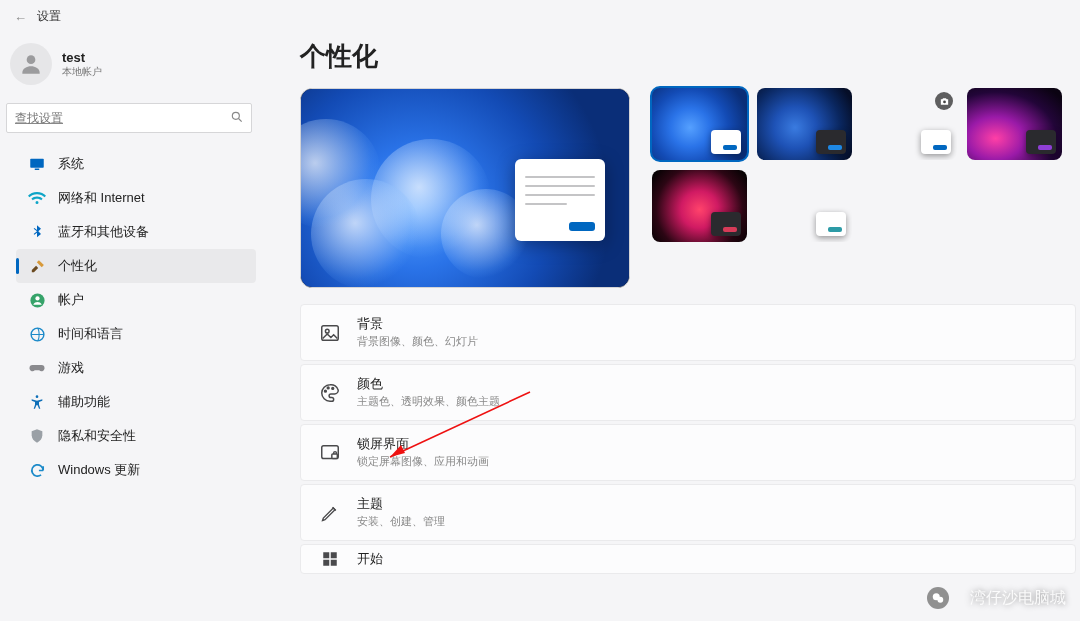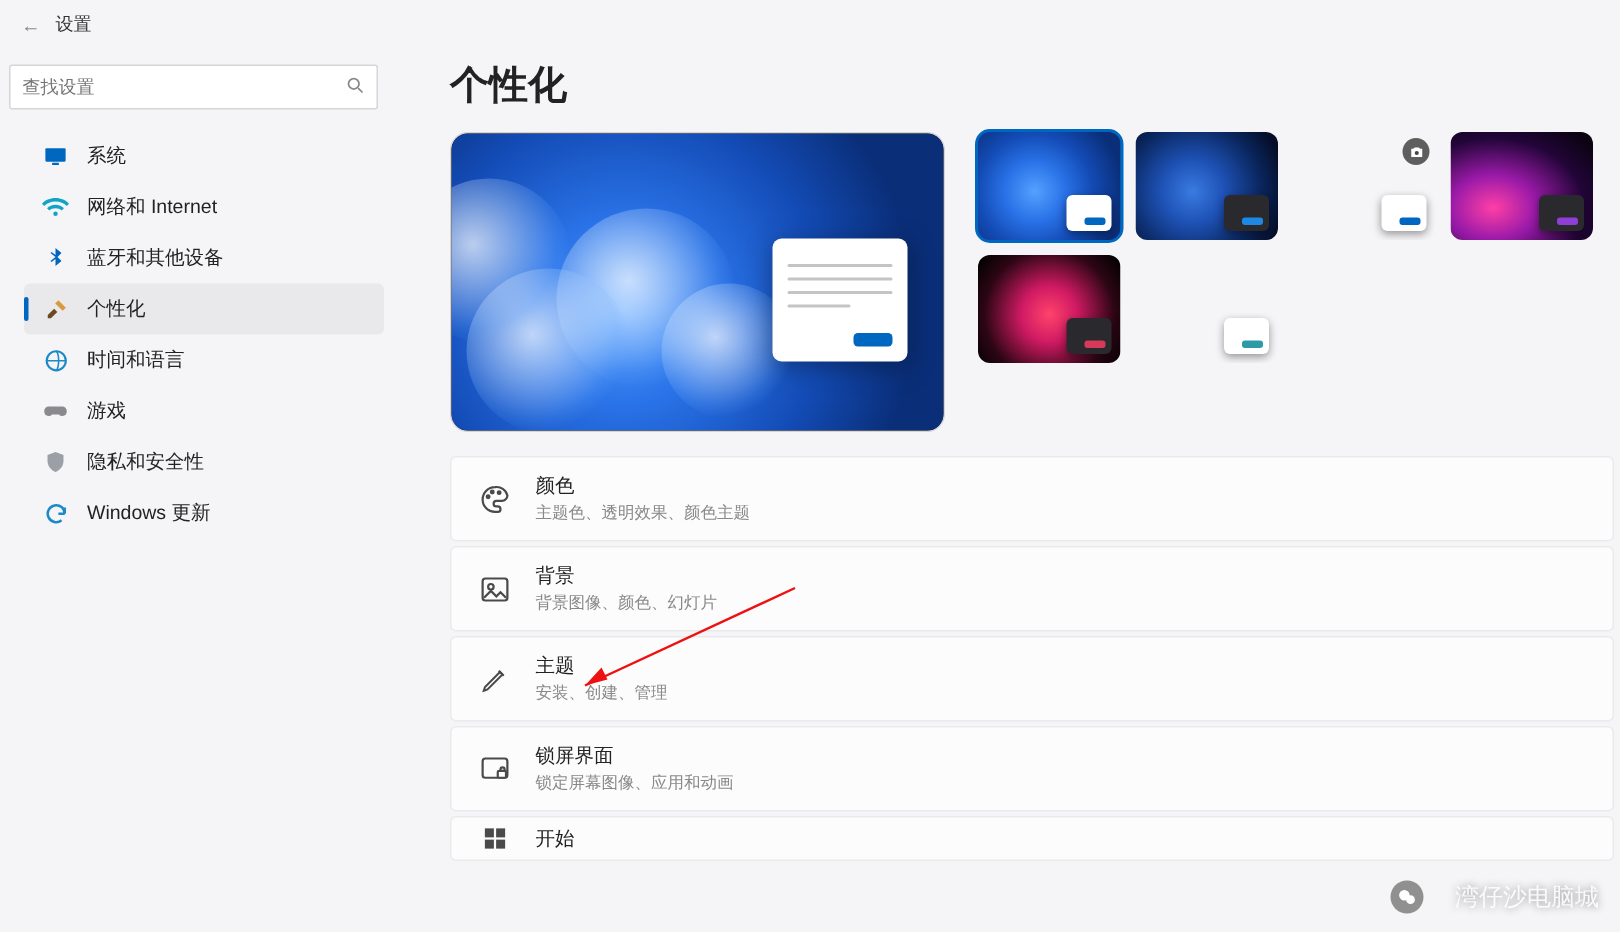--- a/index.html
+++ b/index.html
@@ -11,21 +11,21 @@
     .layout { display: flex; height: calc(100% - 32px); }
     
     .sidebar { width: 260px; padding: 6px 0 0 0; }
     .user-block { display: flex; align-items: center; padding: 4px 10px 14px 10px; }
     .avatar { width: 42px; height: 42px; border-radius: 50%; background: #e6e6e8; display:flex; align-items:center; justify-content:center; margin-right: 10px; }
     .avatar svg { width: 26px; height: 26px; fill:#9b9b9d;}
     .user-name { font-size: 13px; font-weight: 600; color:#222; }
     .user-sub  { font-size: 10px; color:#777; }
     
     .search-wrap { margin: 4px 8px 10px 6px; position: relative; }
-    .search-input { width: 100%; height: 30px; border:1px solid #d6d6d8; background:#fff; font-size:12px; padding: 0 28px 0 8px; color:#888; outline:none; border-radius:2px;}
+    .search-input { width: 100%; height: 30px; border:1px solid #d6d6d8; background:#fff; font-size:12px; padding: 0 28px 0 8px; color:#888; outline:none; border-radius:2px;text-decoration:underline;}
     .search-icon { position:absolute; right:8px; top:7px; width:14px; height:14px; stroke:#888; fill:none; }
     
     .nav { padding-top: 4px; padding-left: 12px; }
     .nav-item { display:flex; align-items:center; height: 34px; padding: 0 12px; font-size: 13px; color:#222; border-radius:4px; margin:0 4px; cursor:pointer;}
     .nav-item.selected { background:#e9e9eb; position:relative;}
     .nav-item.selected::before { content:""; position:absolute; left:0; top:9px; width:3px; height:16px; border-radius:2px; background:#0067c0;}
     .nav-icon { width:18px; height:18px; margin-right:12px; display:flex; align-items:center; justify-content:center; }
     
     .main { flex:1; padding: 6px 0 0 40px; overflow:hidden; position:relative; }
     .main-title { font-size: 26px; font-weight:600; color:#222; margin-bottom: 14px; }
@@ -77,20 +77,32 @@
 </head>
 <body>
 
 <div class="header">
   <span class="back-arrow">←</span>
   <span>设置</span>
 </div>
 
 <div class="layout">
   <aside class="sidebar">
+    <div class="user-block">
+      <div class="avatar">
+        <svg viewBox="0 0 24 24">
+            <circle cx="12" cy="8" r="4"></circle>
+            <path d="M4 20c0-4 4-6 8-6s8 2 8 6v1H4z"></path>
+          </svg>
+      </div>
+      <div>
+        <div class="user-name">test</div>
+        <div class="user-sub">本地帐户</div>
+      </div>
+    </div>
 
     <div class="search-wrap">
       <input class="search-input" placeholder="查找设置" style="">
       <svg class="search-icon" viewBox="0 0 24 24" stroke-width="2">
           <circle cx="10" cy="10" r="6"></circle>
           <line x1="15" y1="15" x2="20" y2="20"></line>
         </svg>
     </div>
 
     <nav class="nav">
@@ -124,33 +136,52 @@
             <svg viewBox="0 0 24 24" width="17" height="17">
               <path fill="#d89a3a" d="M14 3l7 7-3 3-7-7z"></path>
               <path fill="#6b4a20" d="M4 17l6-6 3 3-6 6H4z"></path>
             </svg>
           </span>
         <span>个性化</span>
       </div>
       <div class="nav-item">
         <span class="nav-icon">
             <svg viewBox="0 0 24 24" width="17" height="17">
+              <circle cx="12" cy="12" r="10" fill="#36a36a"></circle>
+              <circle cx="12" cy="9" r="3" fill="#fff"></circle>
+              <path d="M6 18c1-3 4-4 6-4s5 1 6 4" fill="#fff"></path>
+            </svg>
+          </span>
+        <span>帐户</span>
+      </div>
+      <div class="nav-item">
+        <span class="nav-icon">
+            <svg viewBox="0 0 24 24" width="17" height="17">
               <circle cx="12" cy="12" r="9" fill="none" stroke="#1c8ac9" stroke-width="2"></circle>
               <path d="M12 3c3 3 3 15 0 18M3 12h18" stroke="#1c8ac9" stroke-width="1.5" fill="none"></path>
             </svg>
           </span>
         <span>时间和语言</span>
       </div>
       <div class="nav-item">
         <span class="nav-icon">
             <svg viewBox="0 0 24 24" width="18" height="18" fill="#8a8a8e">
               <path d="M6 8h12a4 4 0 014 4v1a4 4 0 01-7 2H9a4 4 0 01-7-2v-1a4 4 0 014-4z"></path>
             </svg>
           </span>
         <span>游戏</span>
+      </div>
+      <div class="nav-item">
+        <span class="nav-icon">
+            <svg viewBox="0 0 24 24" width="16" height="16" fill="#0e6fb8">
+              <circle cx="12" cy="4" r="2"></circle>
+              <path d="M4 8l8 2 8-2v2l-5 2v4l2 6h-2l-2-5h-2l-2 5H7l2-6v-4L4 10z"></path>
+            </svg>
+          </span>
+        <span>辅助功能</span>
       </div>
       <div class="nav-item">
         <span class="nav-icon">
             <svg viewBox="0 0 24 24" width="16" height="16" fill="#9aa0a6">
               <path d="M12 2l8 3v6c0 5-3.5 9-8 11-4.5-2-8-6-8-11V5z"></path>
             </svg>
           </span>
         <span>隐私和安全性</span>
       </div>
       <div class="nav-item">
@@ -228,67 +259,67 @@
               </div>
           </div>
         </div>
       </div>
     </div>
 
     <div class="settings-list">
       <div class="set-item">
         <span class="set-icon">
             <svg viewBox="0 0 24 24" width="22" height="22" fill="none" stroke="currentColor" stroke-width="1.6">
+              <rect x="3" y="4" width="18" height="16" rx="2"></rect>
+              <circle cx="9" cy="10" r="2"></circle>
+              <path d="M4 18l5-5 4 4 3-3 4 4"></path>
+            </svg>
+          </span>
+        <div class="set-texts">
+            <div class="set-title">背景</div>
+            <div class="set-sub">背景图像、颜色、幻灯片</div>
+          </div>
+      </div>
+      <div class="set-item">
+        <span class="set-icon">
+            <svg viewBox="0 0 24 24" width="22" height="22" fill="none" stroke="currentColor" stroke-width="1.6">
               <path d="M12 3a9 9 0 100 18h2a2 2 0 002-2 2 2 0 00-2-2h-1a2 2 0 010-4h4a4 4 0 004-4 8 8 0 00-9-6z"></path>
               <circle cx="7" cy="10" r="1" fill="currentColor"></circle>
               <circle cx="10" cy="6.5" r="1" fill="currentColor"></circle>
               <circle cx="15" cy="7" r="1" fill="currentColor"></circle>
             </svg>
           </span>
         <div class="set-texts">
             <div class="set-title">颜色</div>
             <div class="set-sub">主题色、透明效果、颜色主题</div>
           </div>
       </div>
       <div class="set-item">
         <span class="set-icon">
             <svg viewBox="0 0 24 24" width="22" height="22" fill="none" stroke="currentColor" stroke-width="1.6">
-              <rect x="3" y="4" width="18" height="16" rx="2"></rect>
-              <circle cx="9" cy="10" r="2"></circle>
-              <path d="M4 18l5-5 4 4 3-3 4 4"></path>
-            </svg>
-          </span>
-        <div class="set-texts">
-            <div class="set-title">背景</div>
-            <div class="set-sub">背景图像、颜色、幻灯片</div>
+              <rect x="3" y="4" width="18" height="14" rx="2"></rect>
+              <rect x="14" y="13" width="6" height="5" rx="1" fill="#fff"></rect>
+              <path d="M16 13v-1a1.5 1.5 0 013 0v1"></path>
+            </svg>
+          </span>
+        <div class="set-texts">
+            <div class="set-title">锁屏界面</div>
+            <div class="set-sub">锁定屏幕图像、应用和动画</div>
           </div>
       </div>
       <div class="set-item">
         <span class="set-icon">
             <svg viewBox="0 0 24 24" width="20" height="20" fill="none" stroke="currentColor" stroke-width="1.6">
               <path d="M3 21l3-1 12-12-2-2L4 18z"></path>
               <path d="M15 5l4 4"></path>
             </svg>
           </span>
         <div class="set-texts">
             <div class="set-title">主题</div>
             <div class="set-sub">安装、创建、管理</div>
-          </div>
-      </div>
-      <div class="set-item">
-        <span class="set-icon">
-            <svg viewBox="0 0 24 24" width="22" height="22" fill="none" stroke="currentColor" stroke-width="1.6">
-              <rect x="3" y="4" width="18" height="14" rx="2"></rect>
-              <rect x="14" y="13" width="6" height="5" rx="1" fill="#fff"></rect>
-              <path d="M16 13v-1a1.5 1.5 0 013 0v1"></path>
-            </svg>
-          </span>
-        <div class="set-texts">
-            <div class="set-title">锁屏界面</div>
-            <div class="set-sub">锁定屏幕图像、应用和动画</div>
           </div>
       </div>
       <div class="set-item" style="height:30px">
         <span class="set-icon">
             <svg viewBox="0 0 24 24" width="18" height="18" fill="currentColor">
               <rect x="3" y="3" width="8" height="8"></rect>
               <rect x="13" y="3" width="8" height="8"></rect>
               <rect x="3" y="13" width="8" height="8"></rect>
               <rect x="13" y="13" width="8" height="8"></rect>
             </svg>

